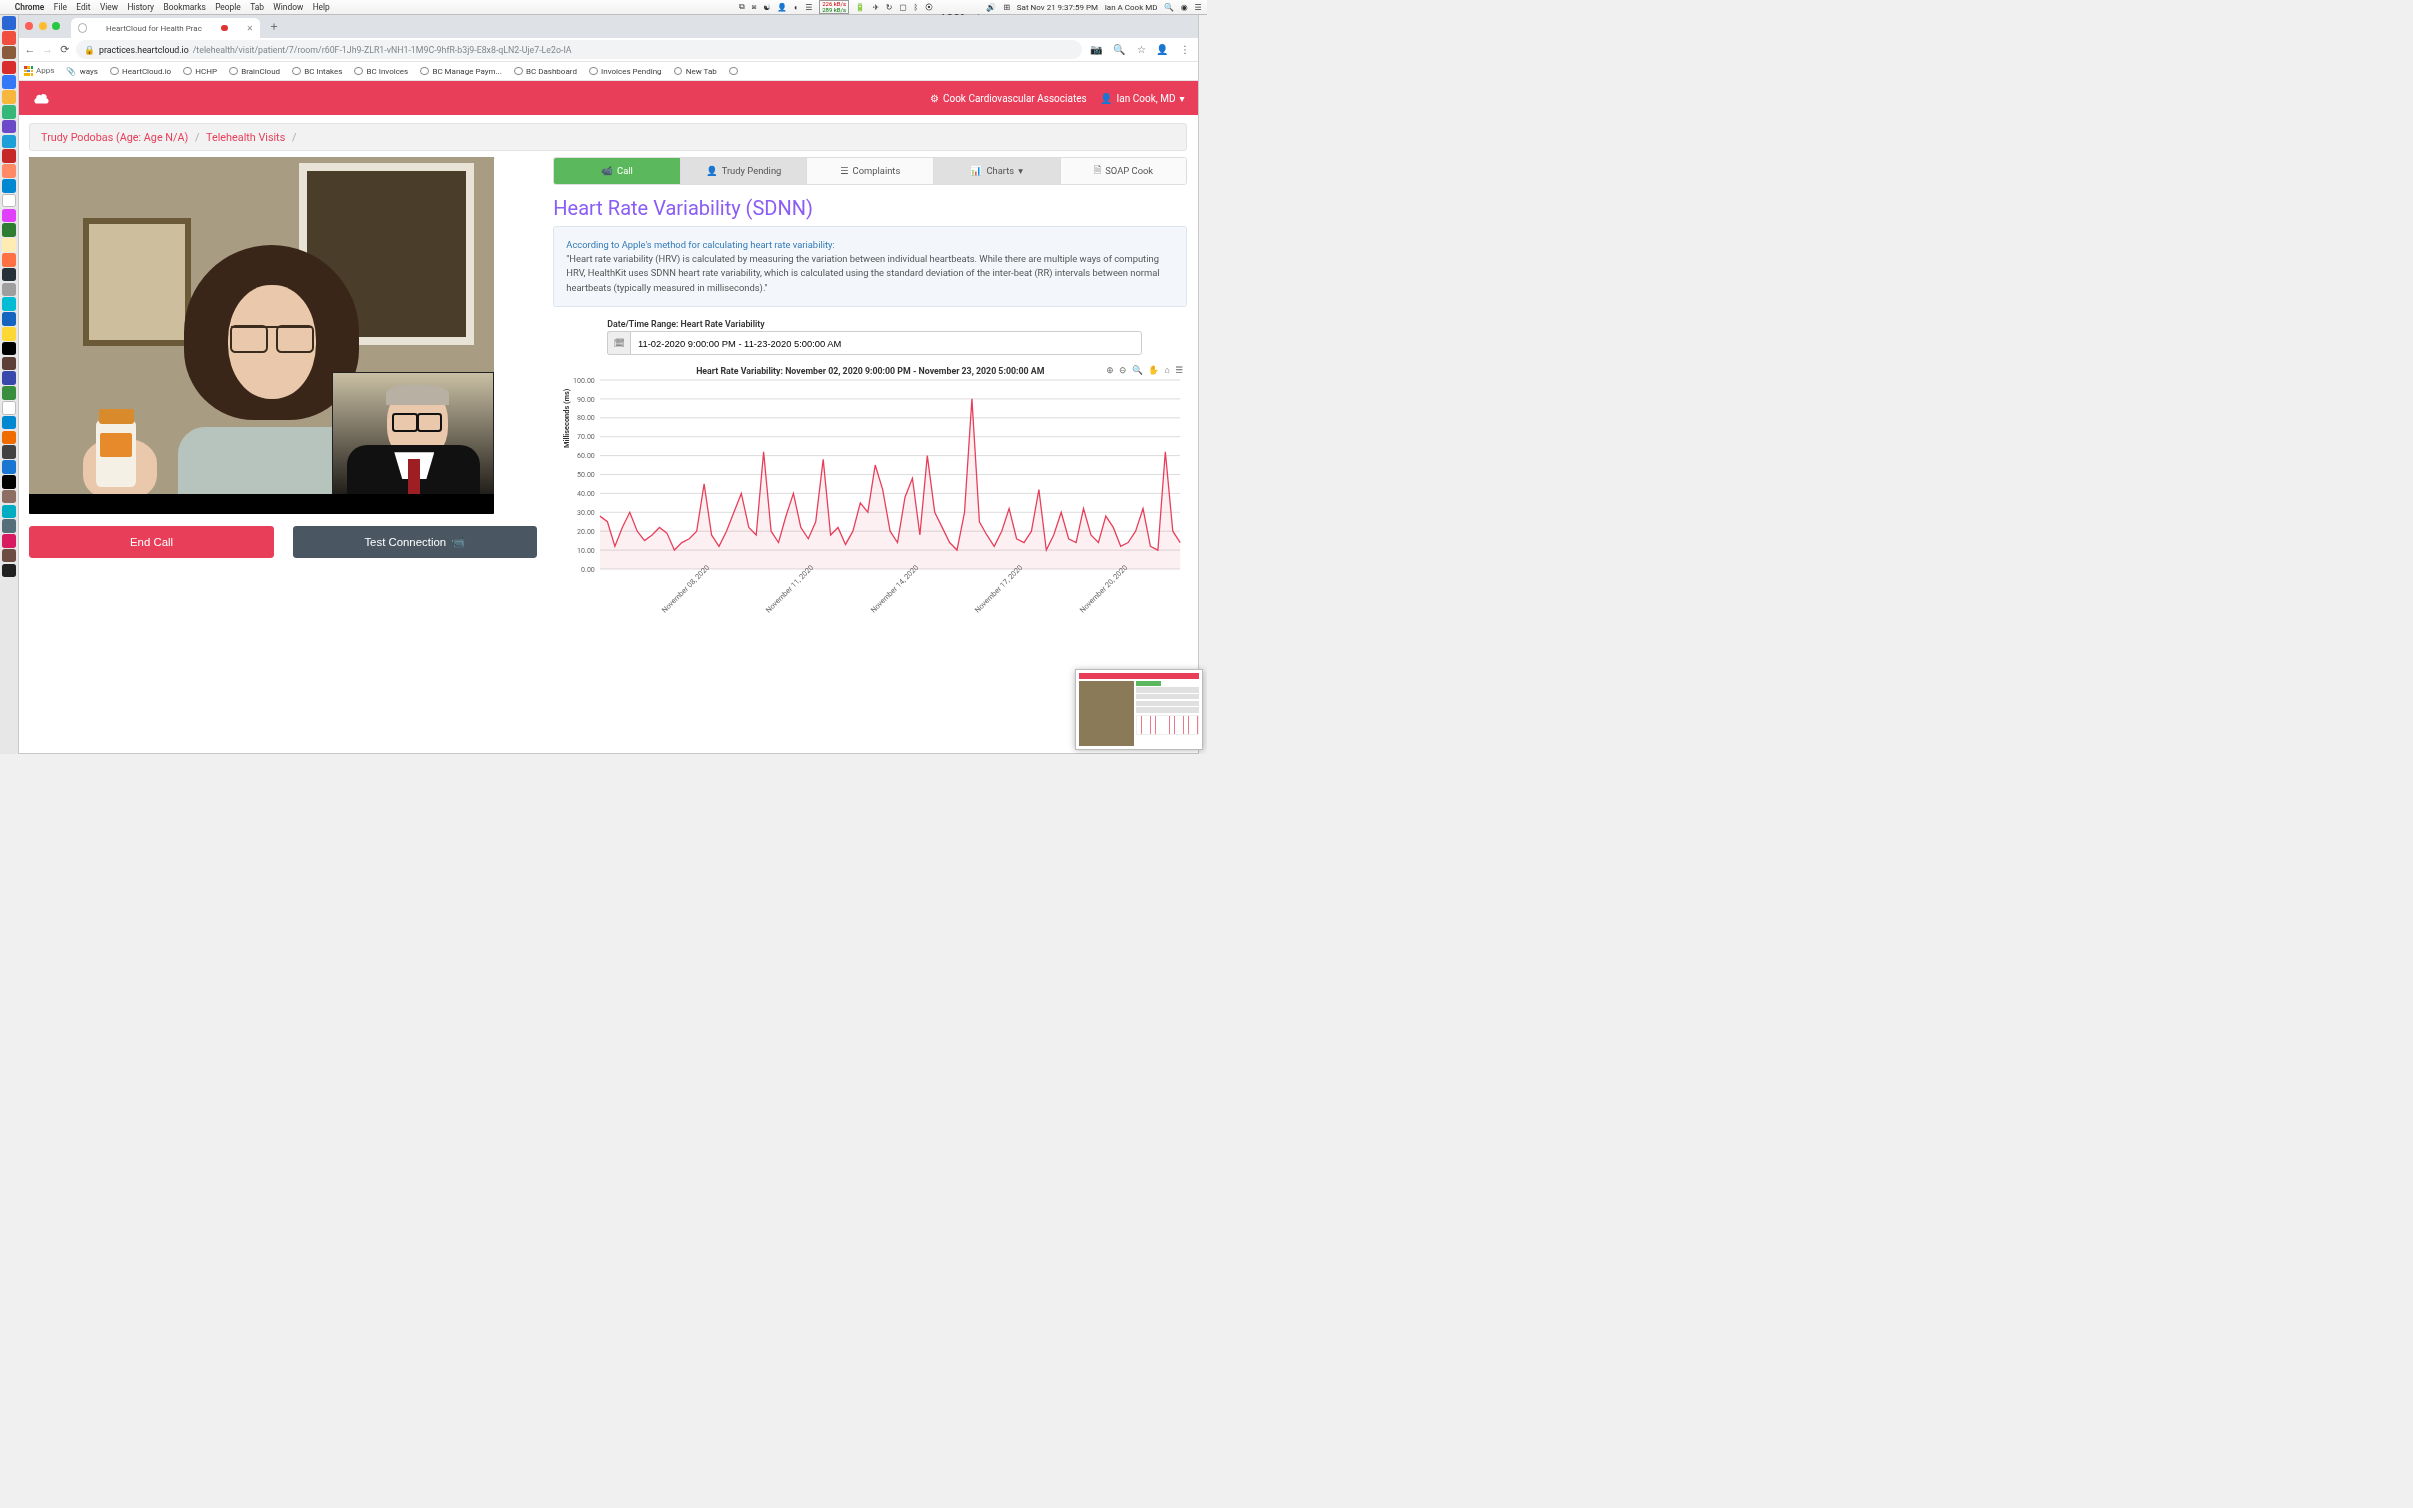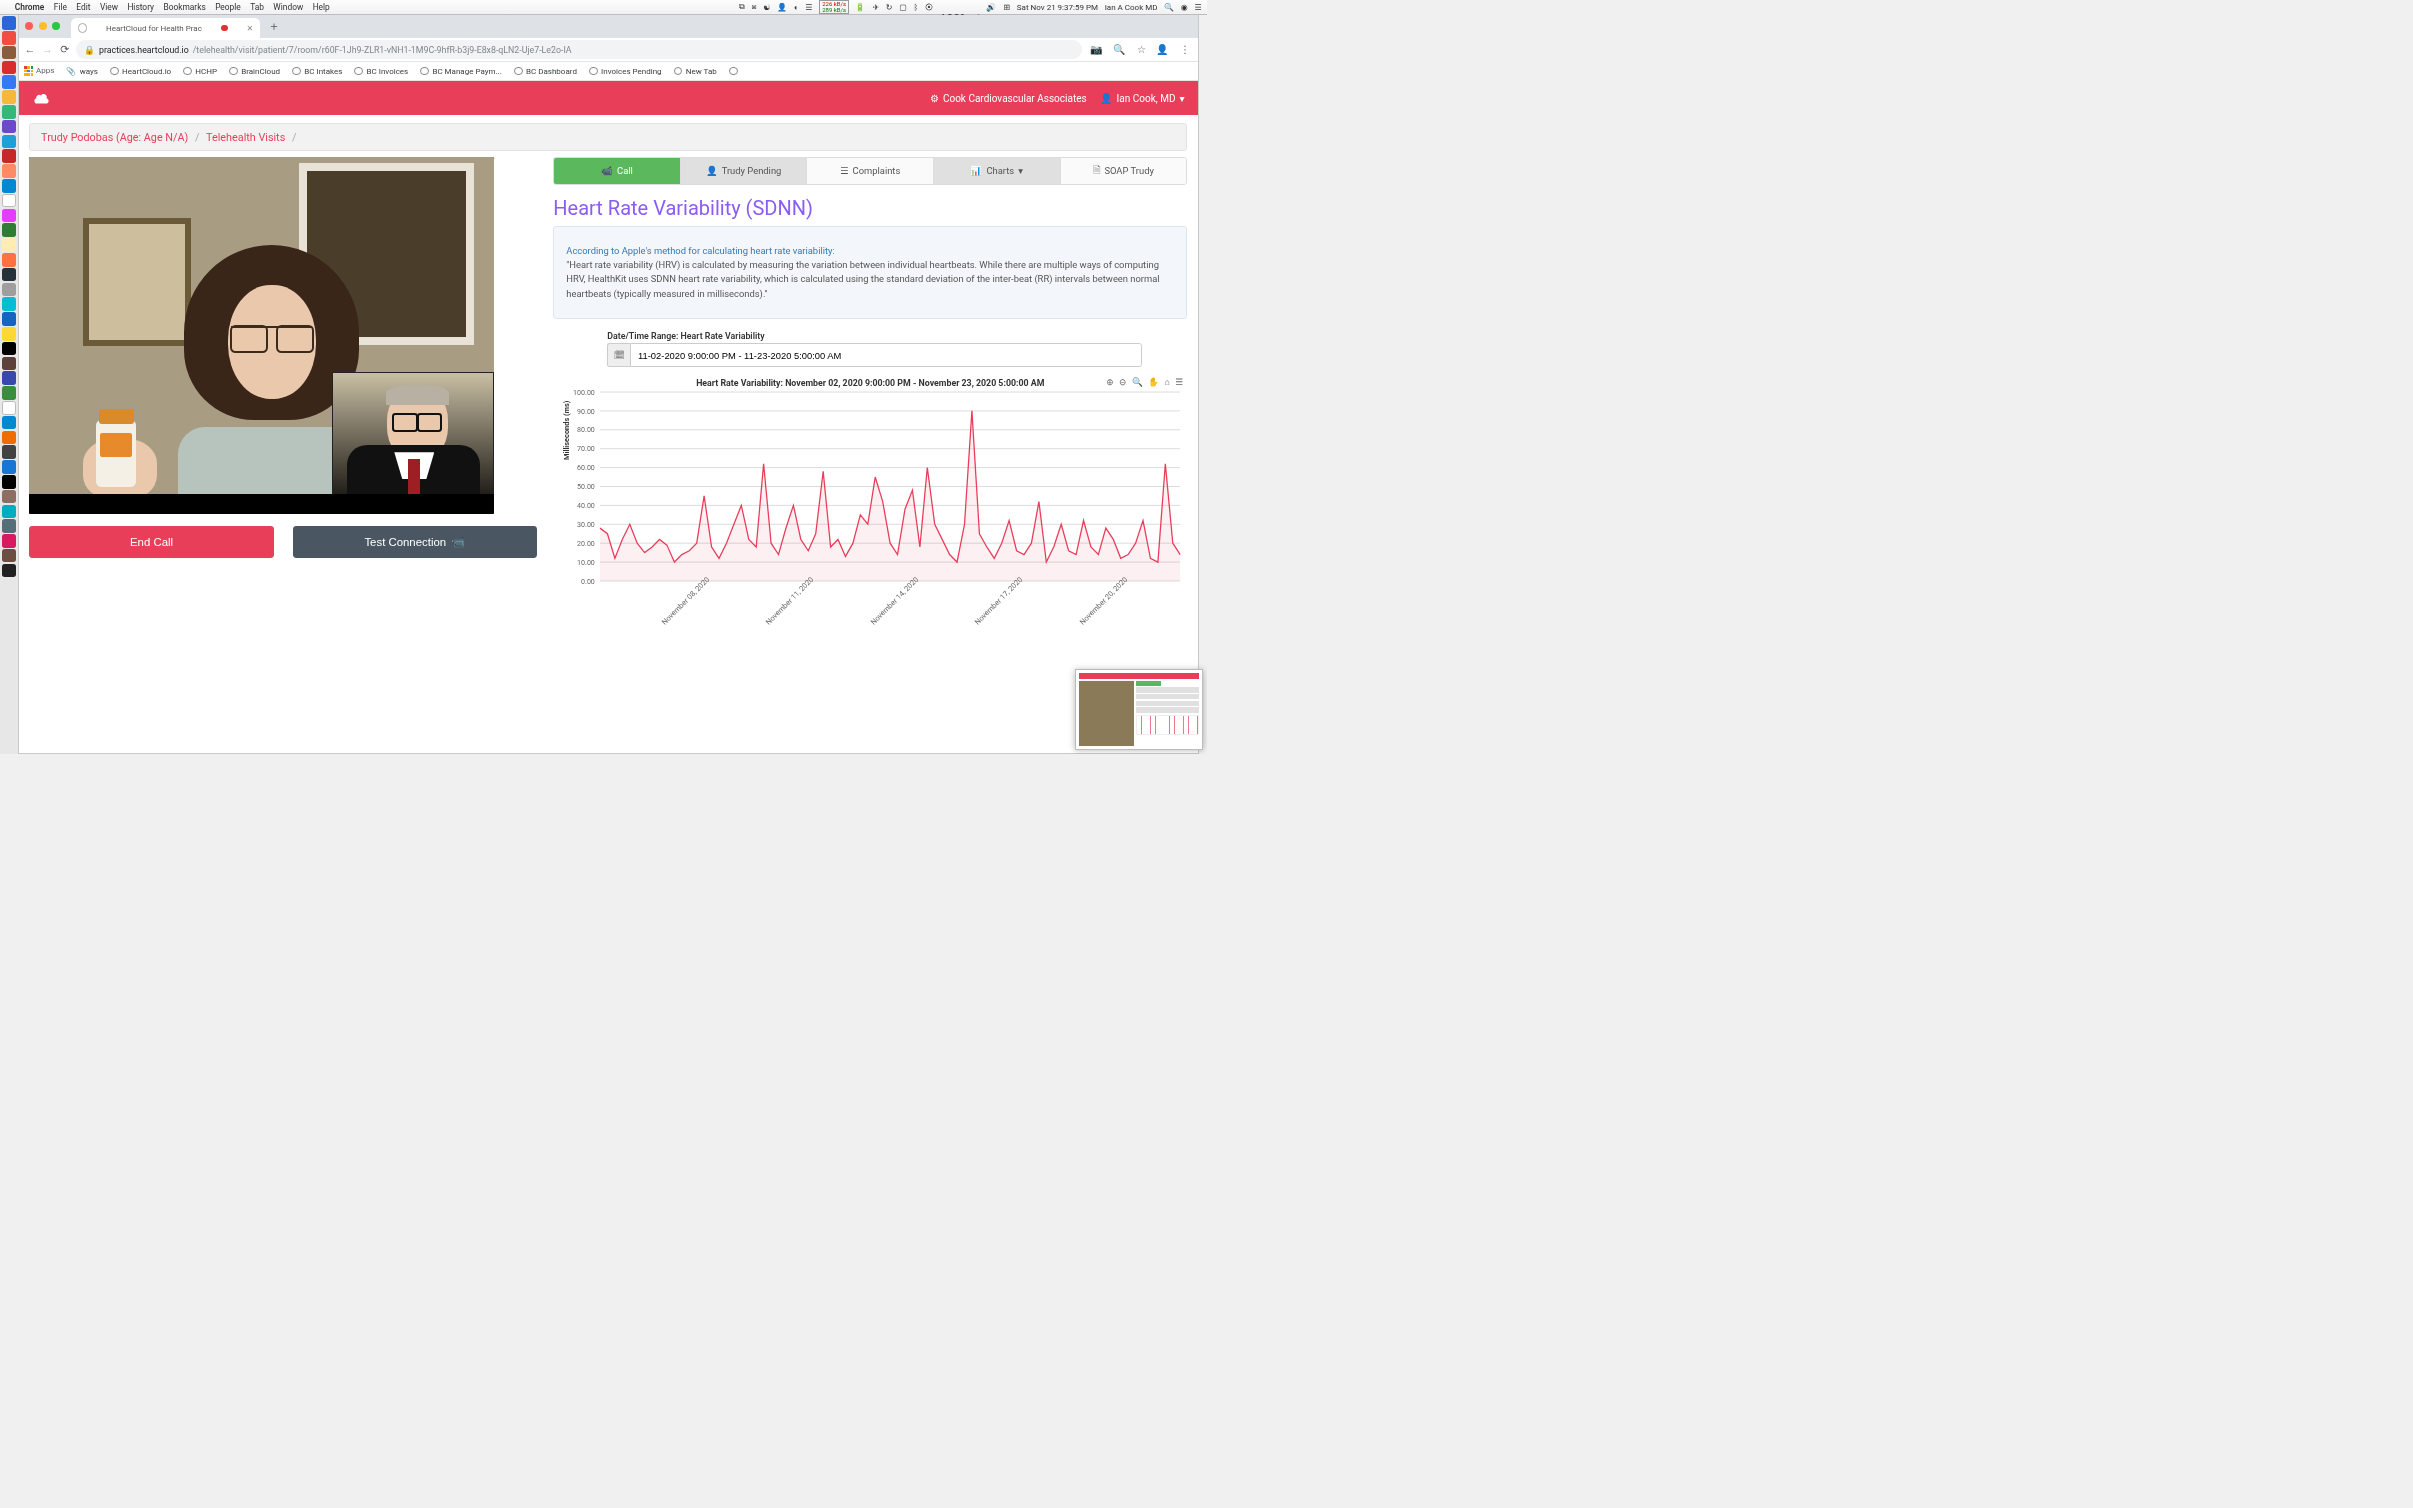--- a/index.html
+++ b/index.html
@@ -253,21 +253,21 @@
   .rightcol{flex:1;display:flex;flex-direction:column;overflow:hidden;}
   .tabs{display:flex;border:0.7px solid var(--gray-border);border-radius:2.7px;overflow:hidden;height:28px;}
   .tabs .t{flex:1;display:flex;align-items:center;justify-content:center;gap:4px;font-size:9.4px;color:#555;background:#fafafa;border-left:0.7px solid var(--gray-border);cursor:pointer;}
   .tabs .t:first-child{border-left:none;}
   .tabs .t.call{background:#5cb85c;color:#fff;}
   .tabs .t.gray{background:#e0e0e0;}
 
   .section-title{font-size:20px;font-weight:400;margin:10.8px 0 6.7px;color:#8b5cf6;}
 
   .apple-note{
-    border:0.7px solid #dde6ee;background:#f3f7fb;border-radius:2.7px;padding:17px 12px;color:#555;font-size:9.4px;line-height:1.5;
+    border:0.7px solid #dde6ee;background:#f3f7fb;border-radius:2.7px;padding:11px 12px;color:#555;font-size:9.4px;line-height:1.5;
   }
   .apple-note a{color:var(--blue-link);text-decoration:none;}
 
   .range-label{margin:12px 0 2.7px 54px;font-size:8.8px;color:#333;font-weight:600;}
   .range-row{display:flex;margin:0 0 8px 54px;}
   .range-row .cal{width:23px;height:24px;background:#eee;border:0.7px solid #ccc;border-right:none;border-radius:2.7px 0 0 2.7px;display:flex;align-items:center;justify-content:center;color:#555;}
   .range-row input{flex:1;height:24px;border:0.7px solid #ccc;border-radius:0 2.7px 2.7px 0;padding:0 6.7px;font-size:9.4px;max-width:512px;background:#fff;}
 
   
   .chart-wrap{position:relative;margin-top:2.7px; height: 249px;}
@@ -554,21 +554,21 @@
               <span>☰</span>
               <span>Complaints</span>
             </div>
           <div class="t gray">
               <span>📊</span>
               <span>Charts</span>
               <span>▾</span>
             </div>
           <div class="t">
               <span>🗎</span>
-              <span>SOAP Trudy</span>
+              <span>SOAP Cook</span>
             </div>
         </div>
 
         <div class="section-title">Heart Rate Variability (SDNN)</div>
 
         <div class="apple-note">
           <a href="#">According to Apple's method for calculating heart rate variability:</a><br>
           <span>"Heart rate variability (HRV) is calculated by measuring the variation between individual heartbeats. While there are multiple ways of computing HRV, HealthKit uses SDNN heart rate variability, which is calculated using the standard deviation of the inter-beat (RR) intervals between normal heartbeats (typically measured in milliseconds)."</span>
         </div>
 

